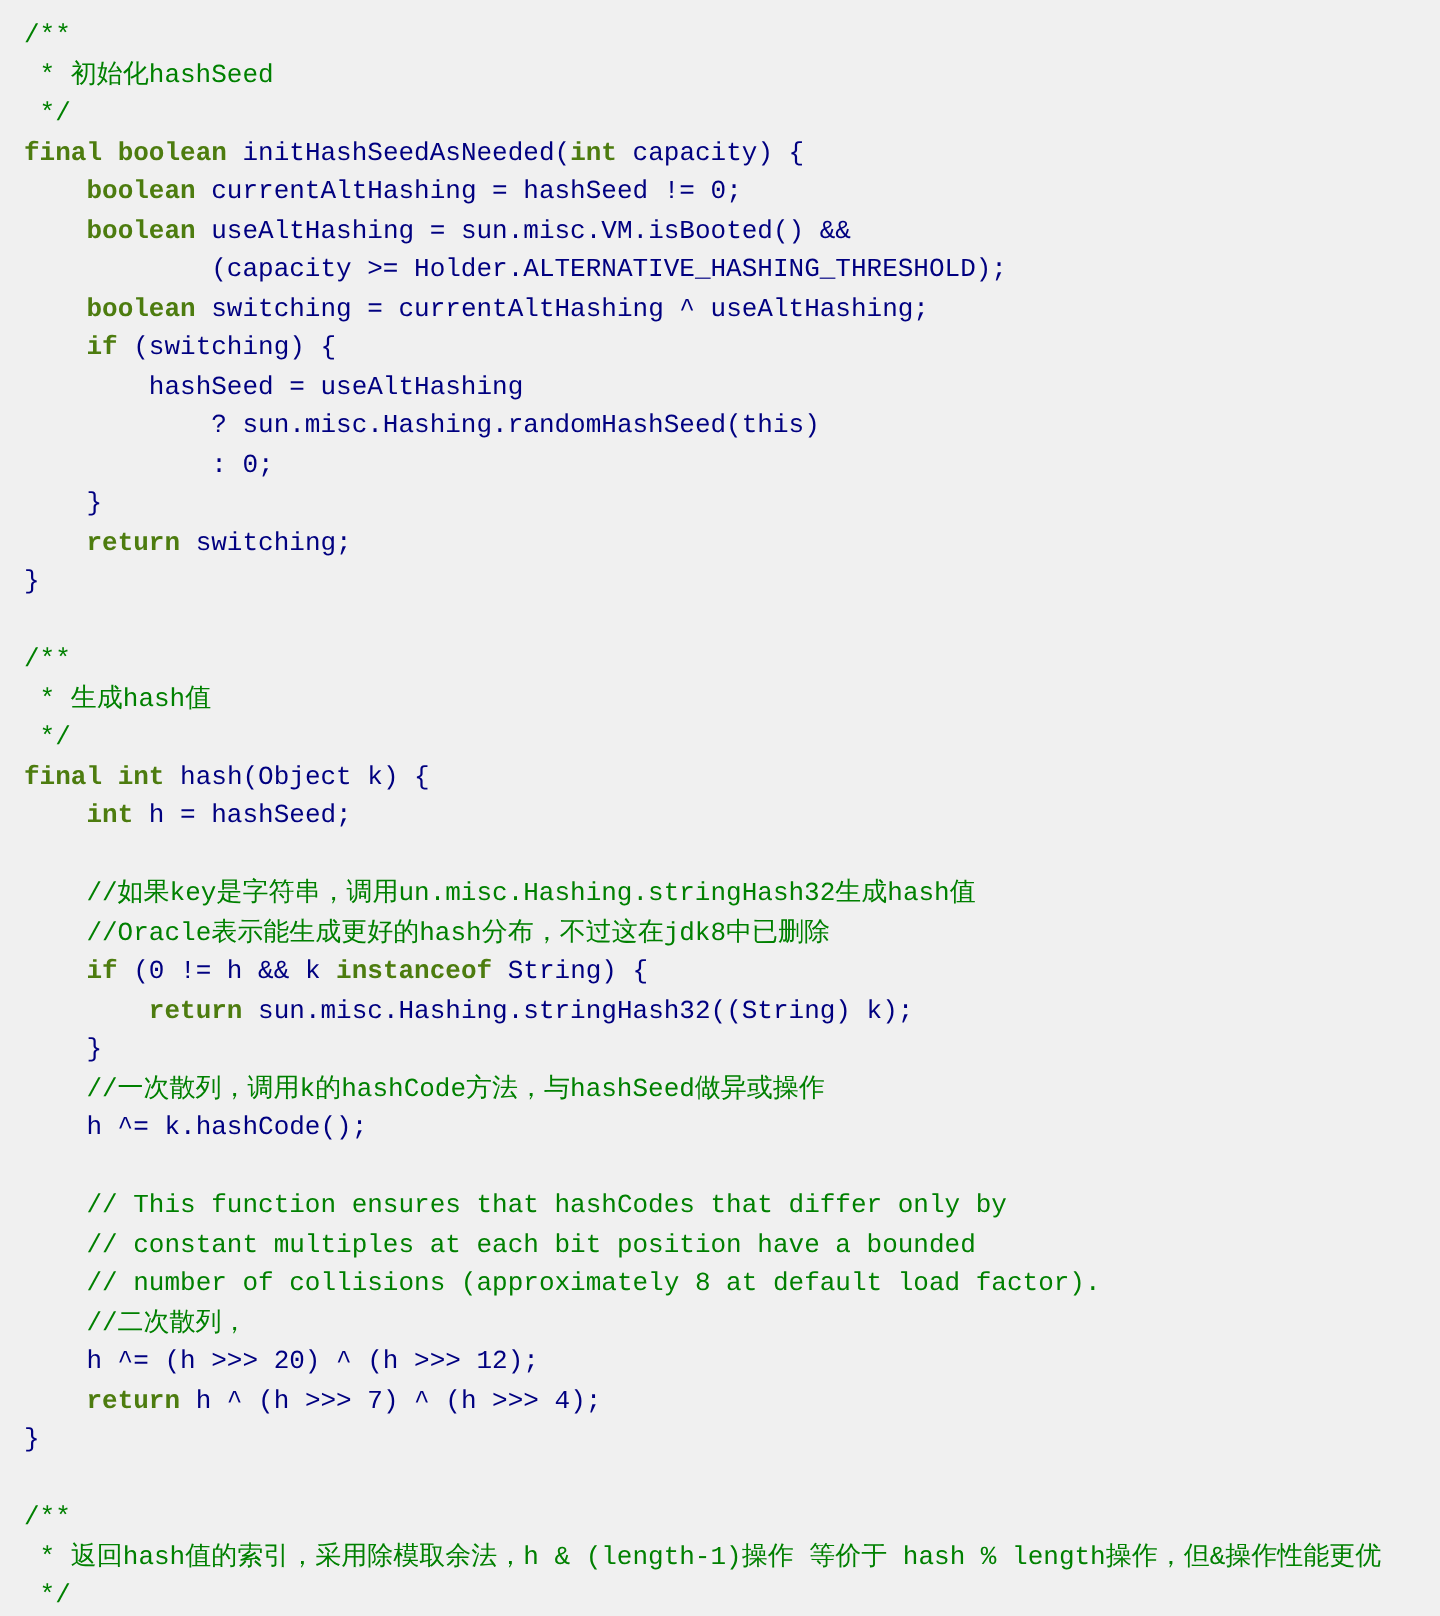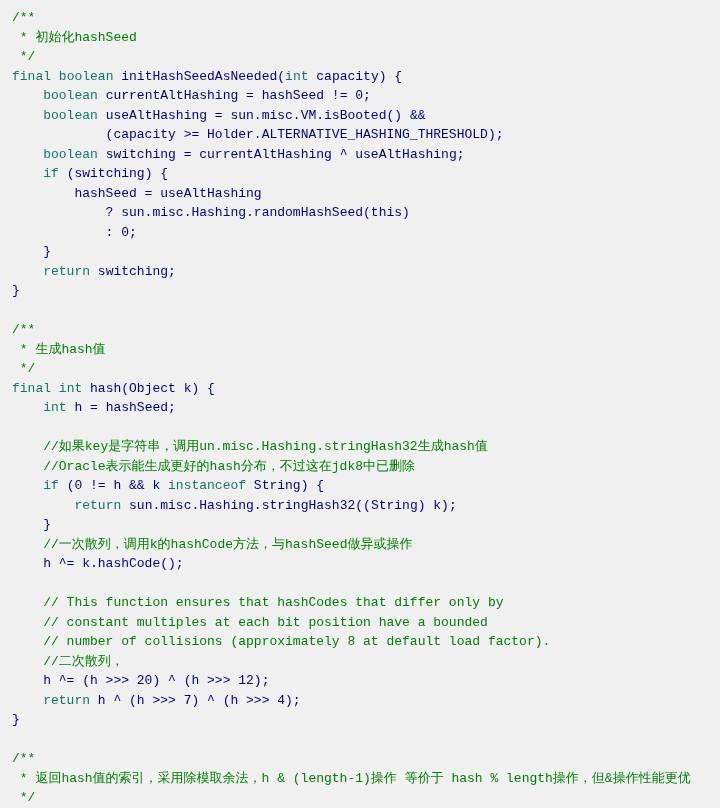--- a/index.html
+++ b/index.html
@@ -17,21 +17,21 @@
       background-color: #f0f0f0;
       padding: 8px 12px;
       width: 720px;
       min-height: 808px;
       overflow: hidden;
     }
     .code-block {
       white-space: pre;
       color: #000080;
     }
-    .kw { color: #0f766e; font-weight: normal; } 
+    .kw { color: #4d7c0f; font-weight: bold; } 
     .comment { color: #008000; }
     .line {
       display: block;
       min-height: 19.5px;
     }
   </style>
 </head>
 <body>
 
 <div class="code-container">

